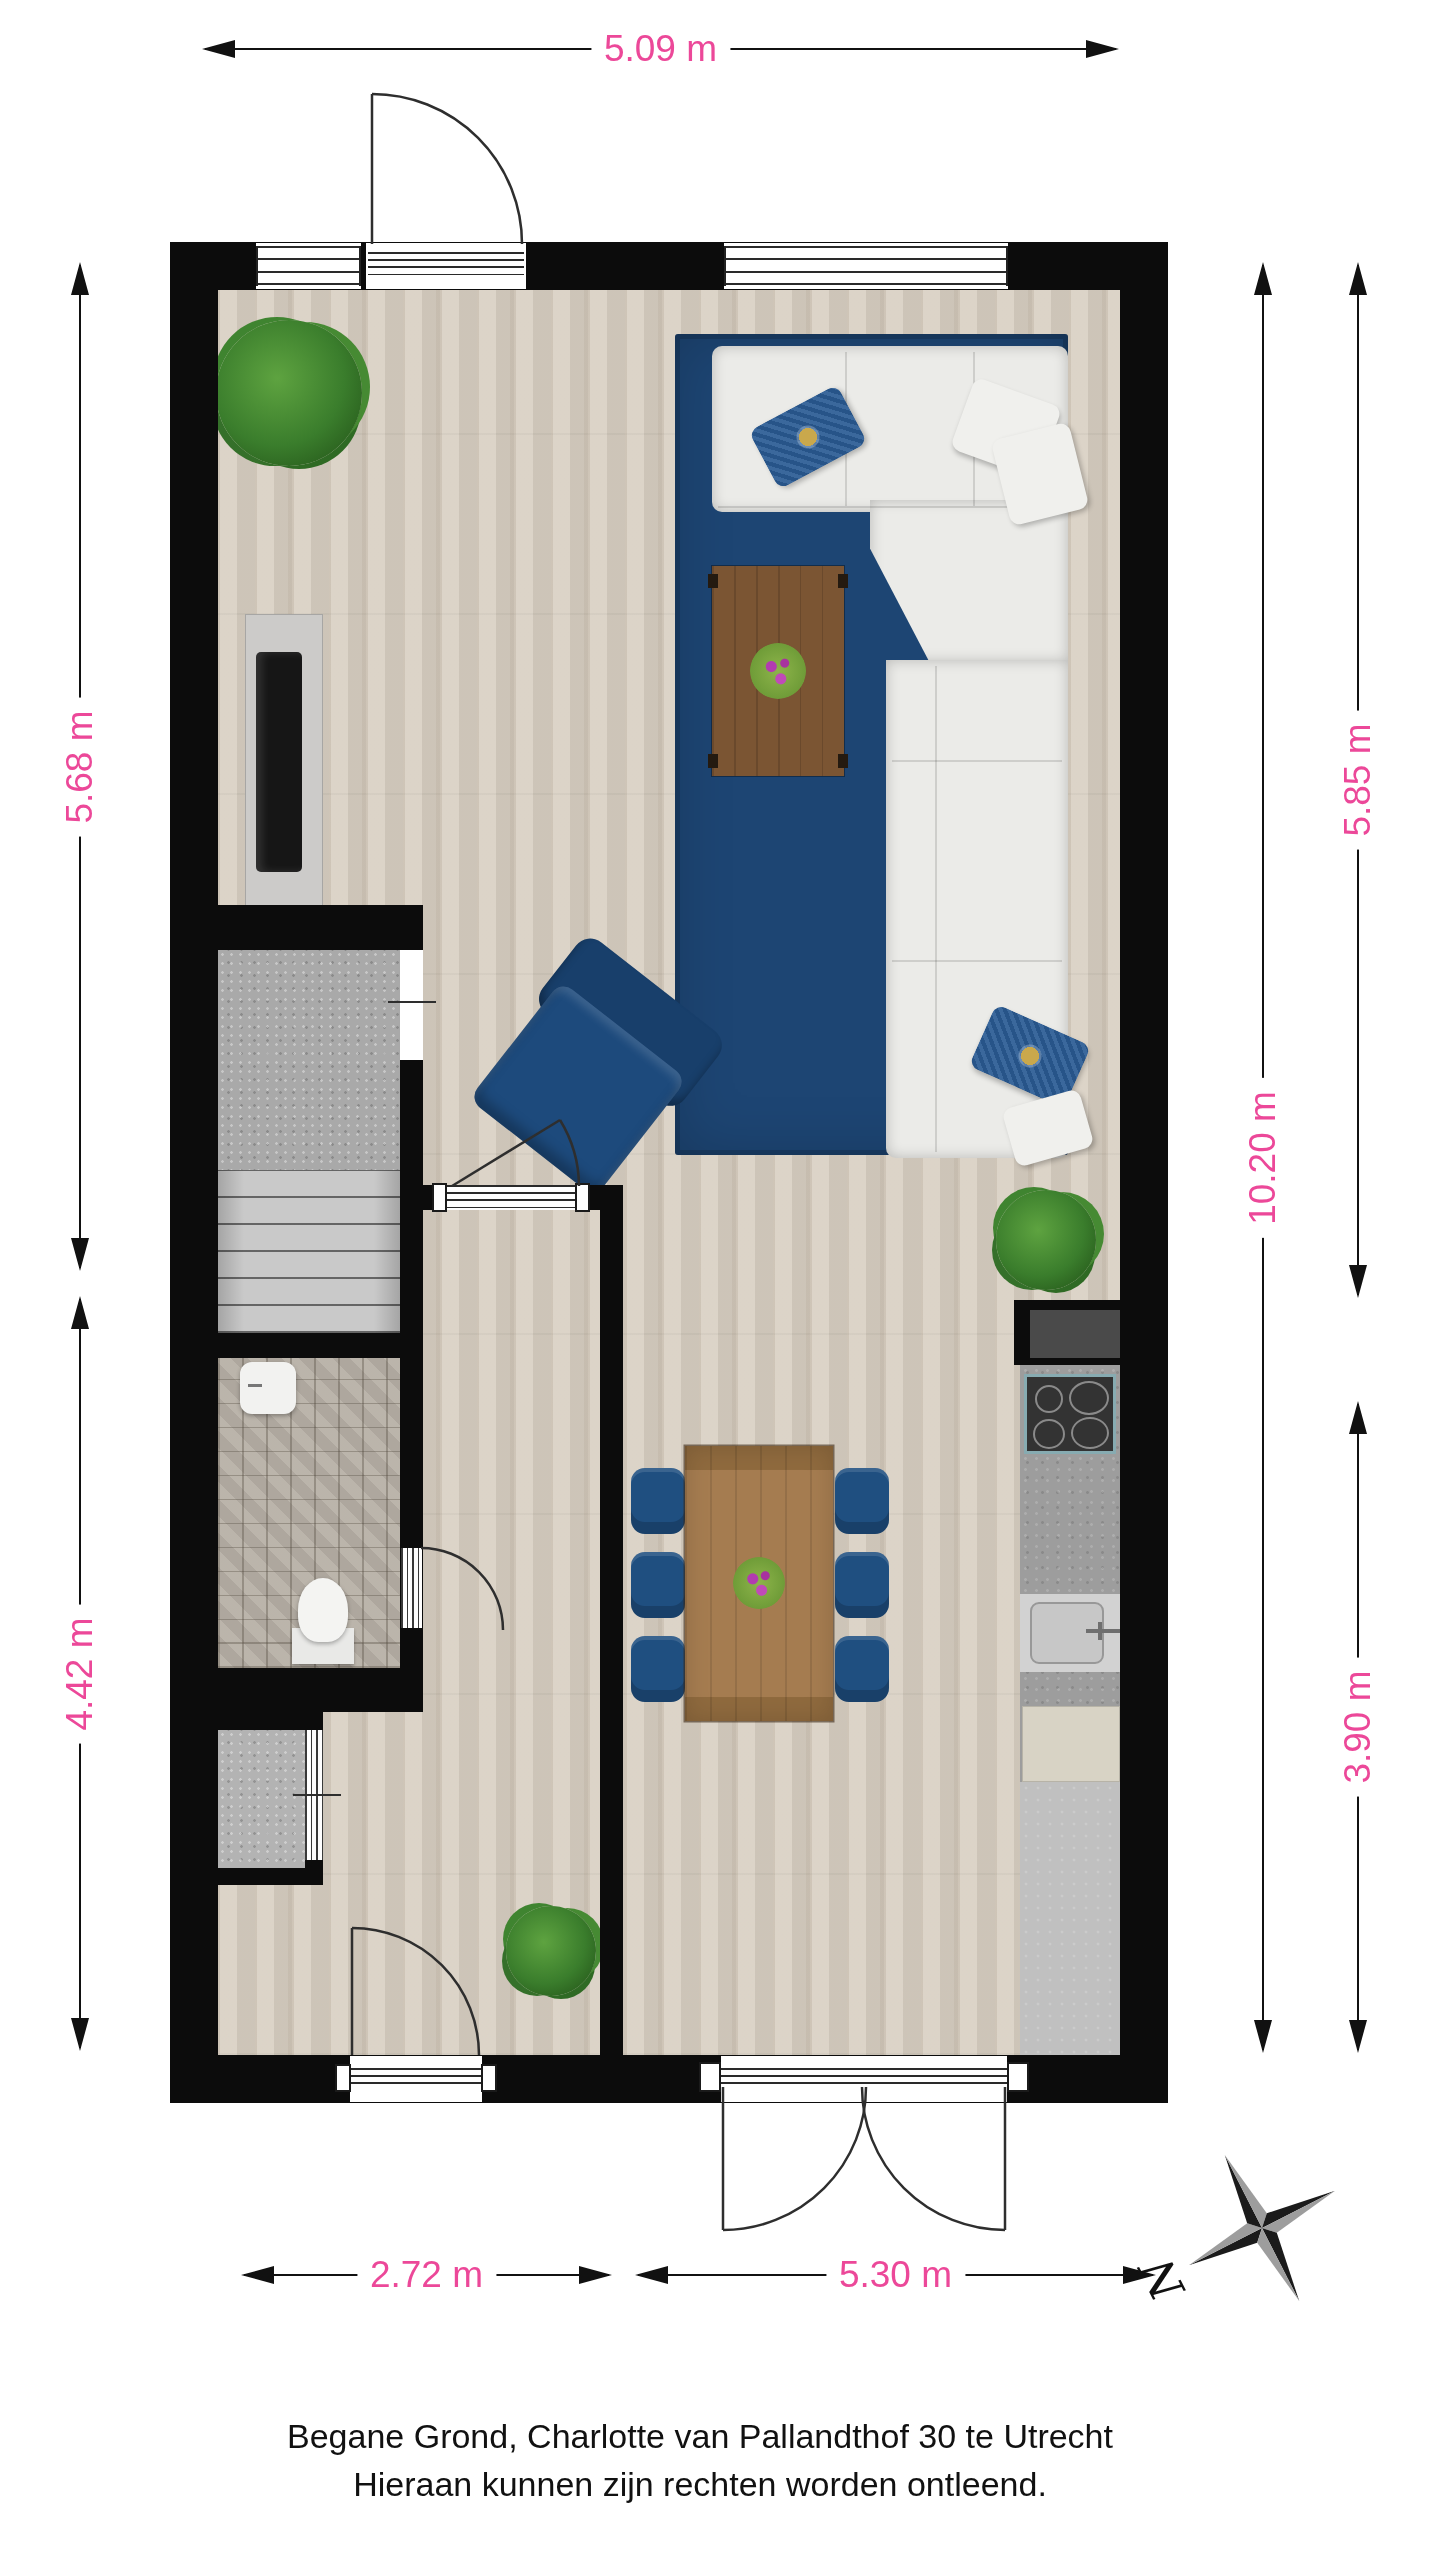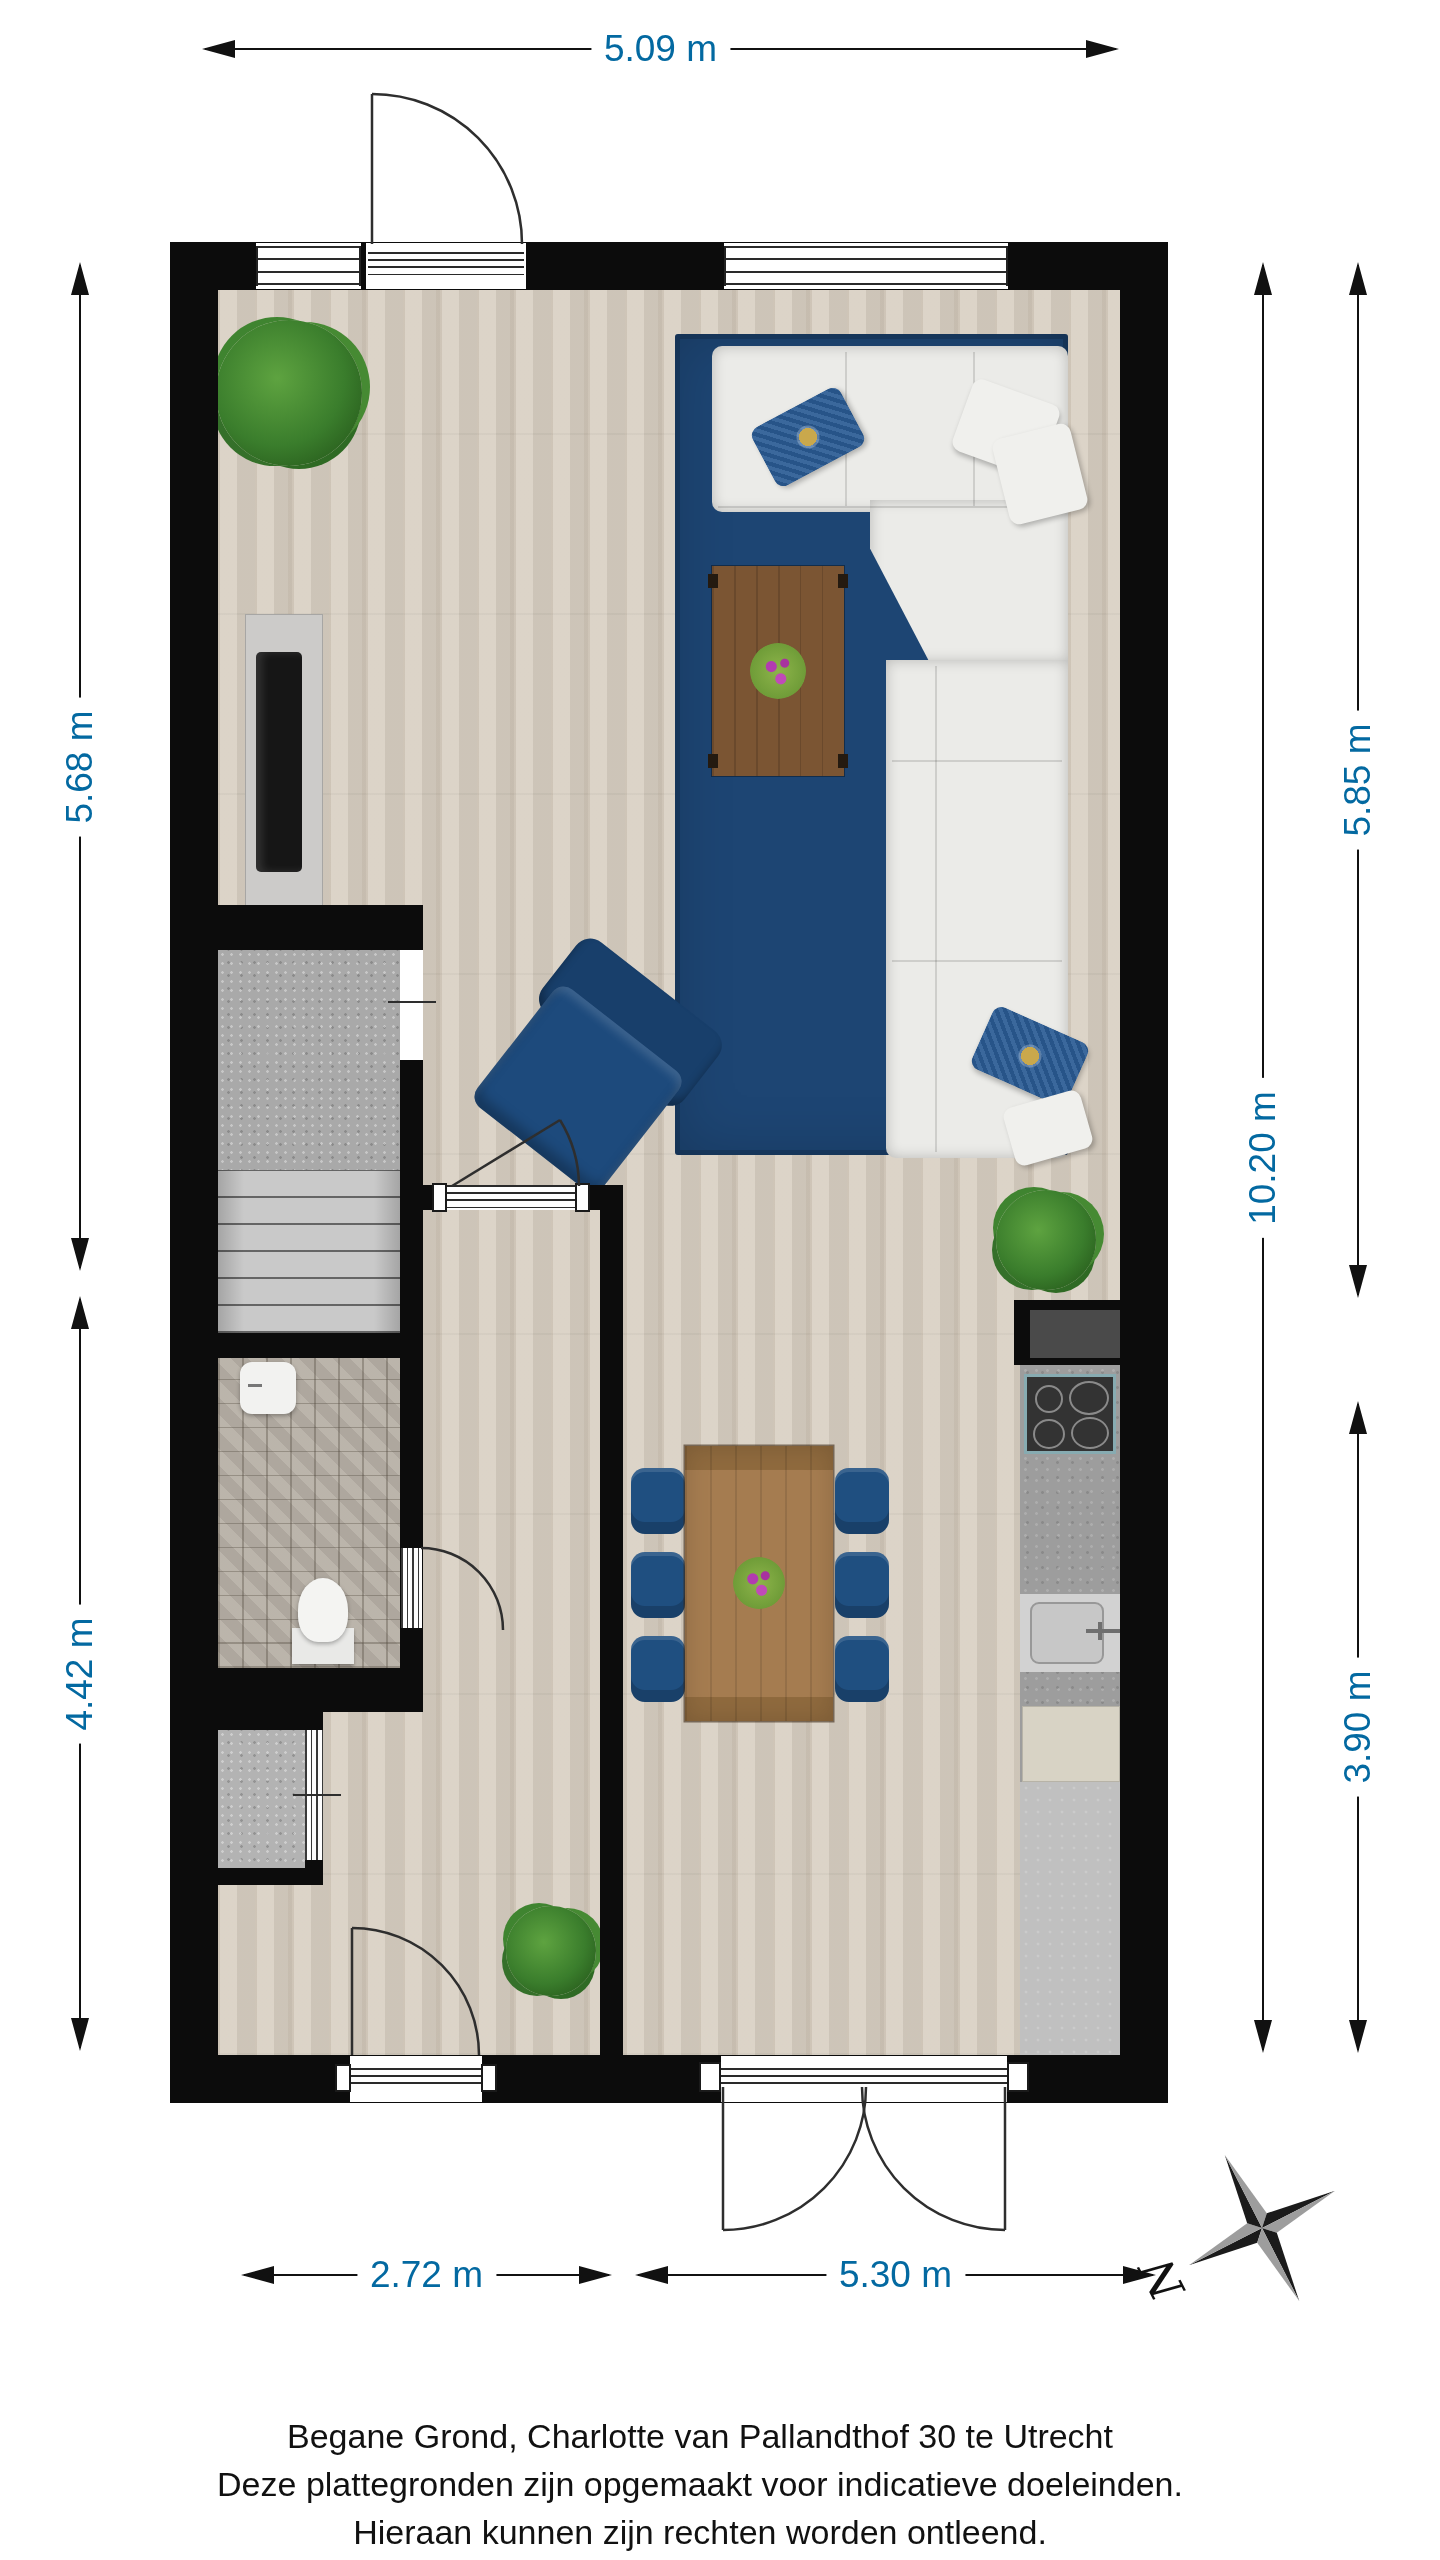--- a/index.html
+++ b/index.html
@@ -54,21 +54,21 @@
   .flower{position:absolute;border-radius:50%;
     background:radial-gradient(circle at 50% 50%, #8db44a, #6f9c38 70%, rgba(0,0,0,0) 72%);}
   .flower::after{content:"";position:absolute;inset:0;border-radius:50%;
     background:radial-gradient(circle at 38% 42%, #b23bb0 0 5px, rgba(0,0,0,0) 6px),
                radial-gradient(circle at 62% 36%, #a8329f 0 4px, rgba(0,0,0,0) 5px),
                radial-gradient(circle at 55% 64%, #c04ab8 0 5px, rgba(0,0,0,0) 6px);}
   .chair{position:absolute;width:54px;height:66px;background:#1f4f80;border-radius:14px;
     box-shadow:inset 0 -12px 0 rgba(0,0,0,.18), inset 0 4px 0 rgba(255,255,255,.12);}
 
   
-  .dim{position:absolute;color:#0369a1;font-size:37px;}
+  .dim{position:absolute;color:#ec4899;font-size:37px;}
   .dim .ln-h{position:absolute;left:2px;right:2px;top:50%;height:2.5px;margin-top:-1.25px;background:#111;}
   .dim .ln-v{position:absolute;top:2px;bottom:2px;left:50%;width:2.5px;margin-left:-1.25px;background:#111;}
   .ah{position:absolute;width:0;height:0;}
   .ah.left{left:-1px;top:50%;transform:translateY(-50%);border-top:9.5px solid rgba(0,0,0,0);border-bottom:9.5px solid rgba(0,0,0,0);border-right:33px solid #111;}
   .ah.right{right:-1px;top:50%;transform:translateY(-50%);border-top:9.5px solid rgba(0,0,0,0);border-bottom:9.5px solid rgba(0,0,0,0);border-left:33px solid #111;}
   .ah.up{top:-1px;left:50%;transform:translateX(-50%);border-left:9.5px solid rgba(0,0,0,0);border-right:9.5px solid rgba(0,0,0,0);border-bottom:33px solid #111;}
   .ah.down{bottom:-1px;left:50%;transform:translateX(-50%);border-left:9.5px solid rgba(0,0,0,0);border-right:9.5px solid rgba(0,0,0,0);border-top:33px solid #111;}
   .dlbl{position:absolute;left:50%;top:50%;background:#fff;padding:1px 13px;white-space:nowrap;}
   .dlbl.h{transform:translate(-50%,-50%);}
   .dlbl.v{transform:translate(-50%,-50%) rotate(-90deg);}
@@ -277,17 +277,16 @@
   </div>
   <div class="dim" style="left:636px;top:2255px;width:519px;height:40px;">
     <div class="ln-h"></div>
     <div class="ah left"></div>
     <div class="ah right"></div>
     <span class="dlbl h">5.30 m</span>
   </div>
 
   <div class="caption">
     <div>Begane Grond, Charlotte van Pallandthof 30 te Utrecht</div>
-    <div>Deze plattegronden zijn opgemaakt voor indicatieve doeleinden.</div>
     <div>Hieraan kunnen zijn rechten worden ontleend.</div>
   </div>
 
 </div>
 
 </body></html>

